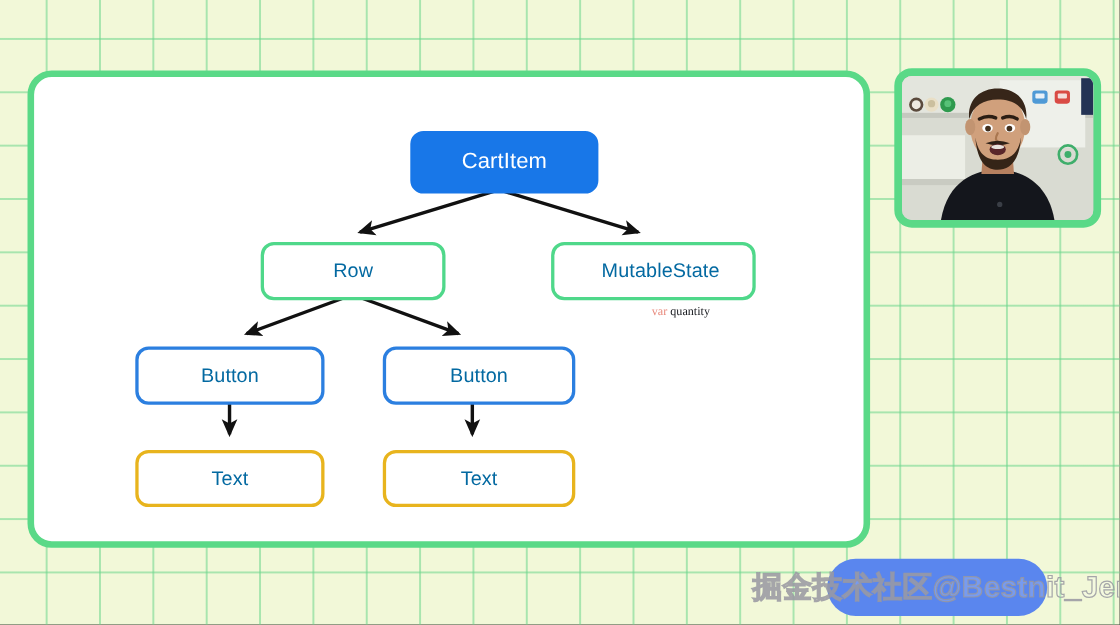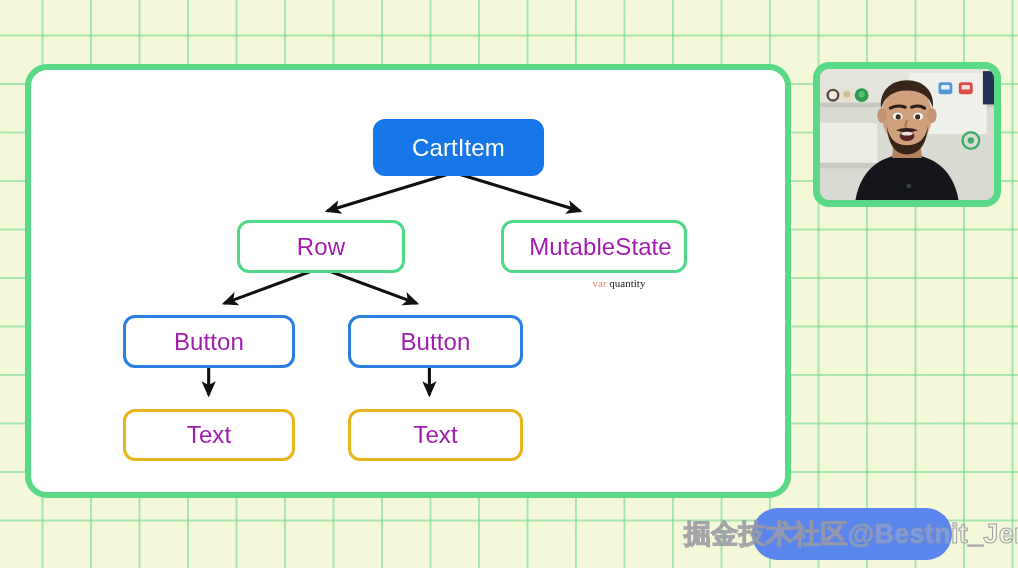--- a/index.html
+++ b/index.html
@@ -44,28 +44,28 @@
   }
 
   .node {
     position: absolute;
     box-sizing: border-box;
     display: flex;
     align-items: center;
     justify-content: center;
     background: #ffffff;
     border-radius: 12px;
-    color: #a21caf;
-    font-size: 24px;
+    color: #0369a1;
+    font-size: 18px;
     letter-spacing: 0.1px;
     white-space: nowrap;
   }
   .node.filled {
     color: #ffffff;
-    font-size: 24px;
+    font-size: 20px;
   }
 
   .caption {
     position: absolute;
     font-family: Liberation Serif, serif;
     font-size: 11px;
     white-space: nowrap;
     color: #1a1a1a;
   }
   .caption .kw { color: #e8897c; }

